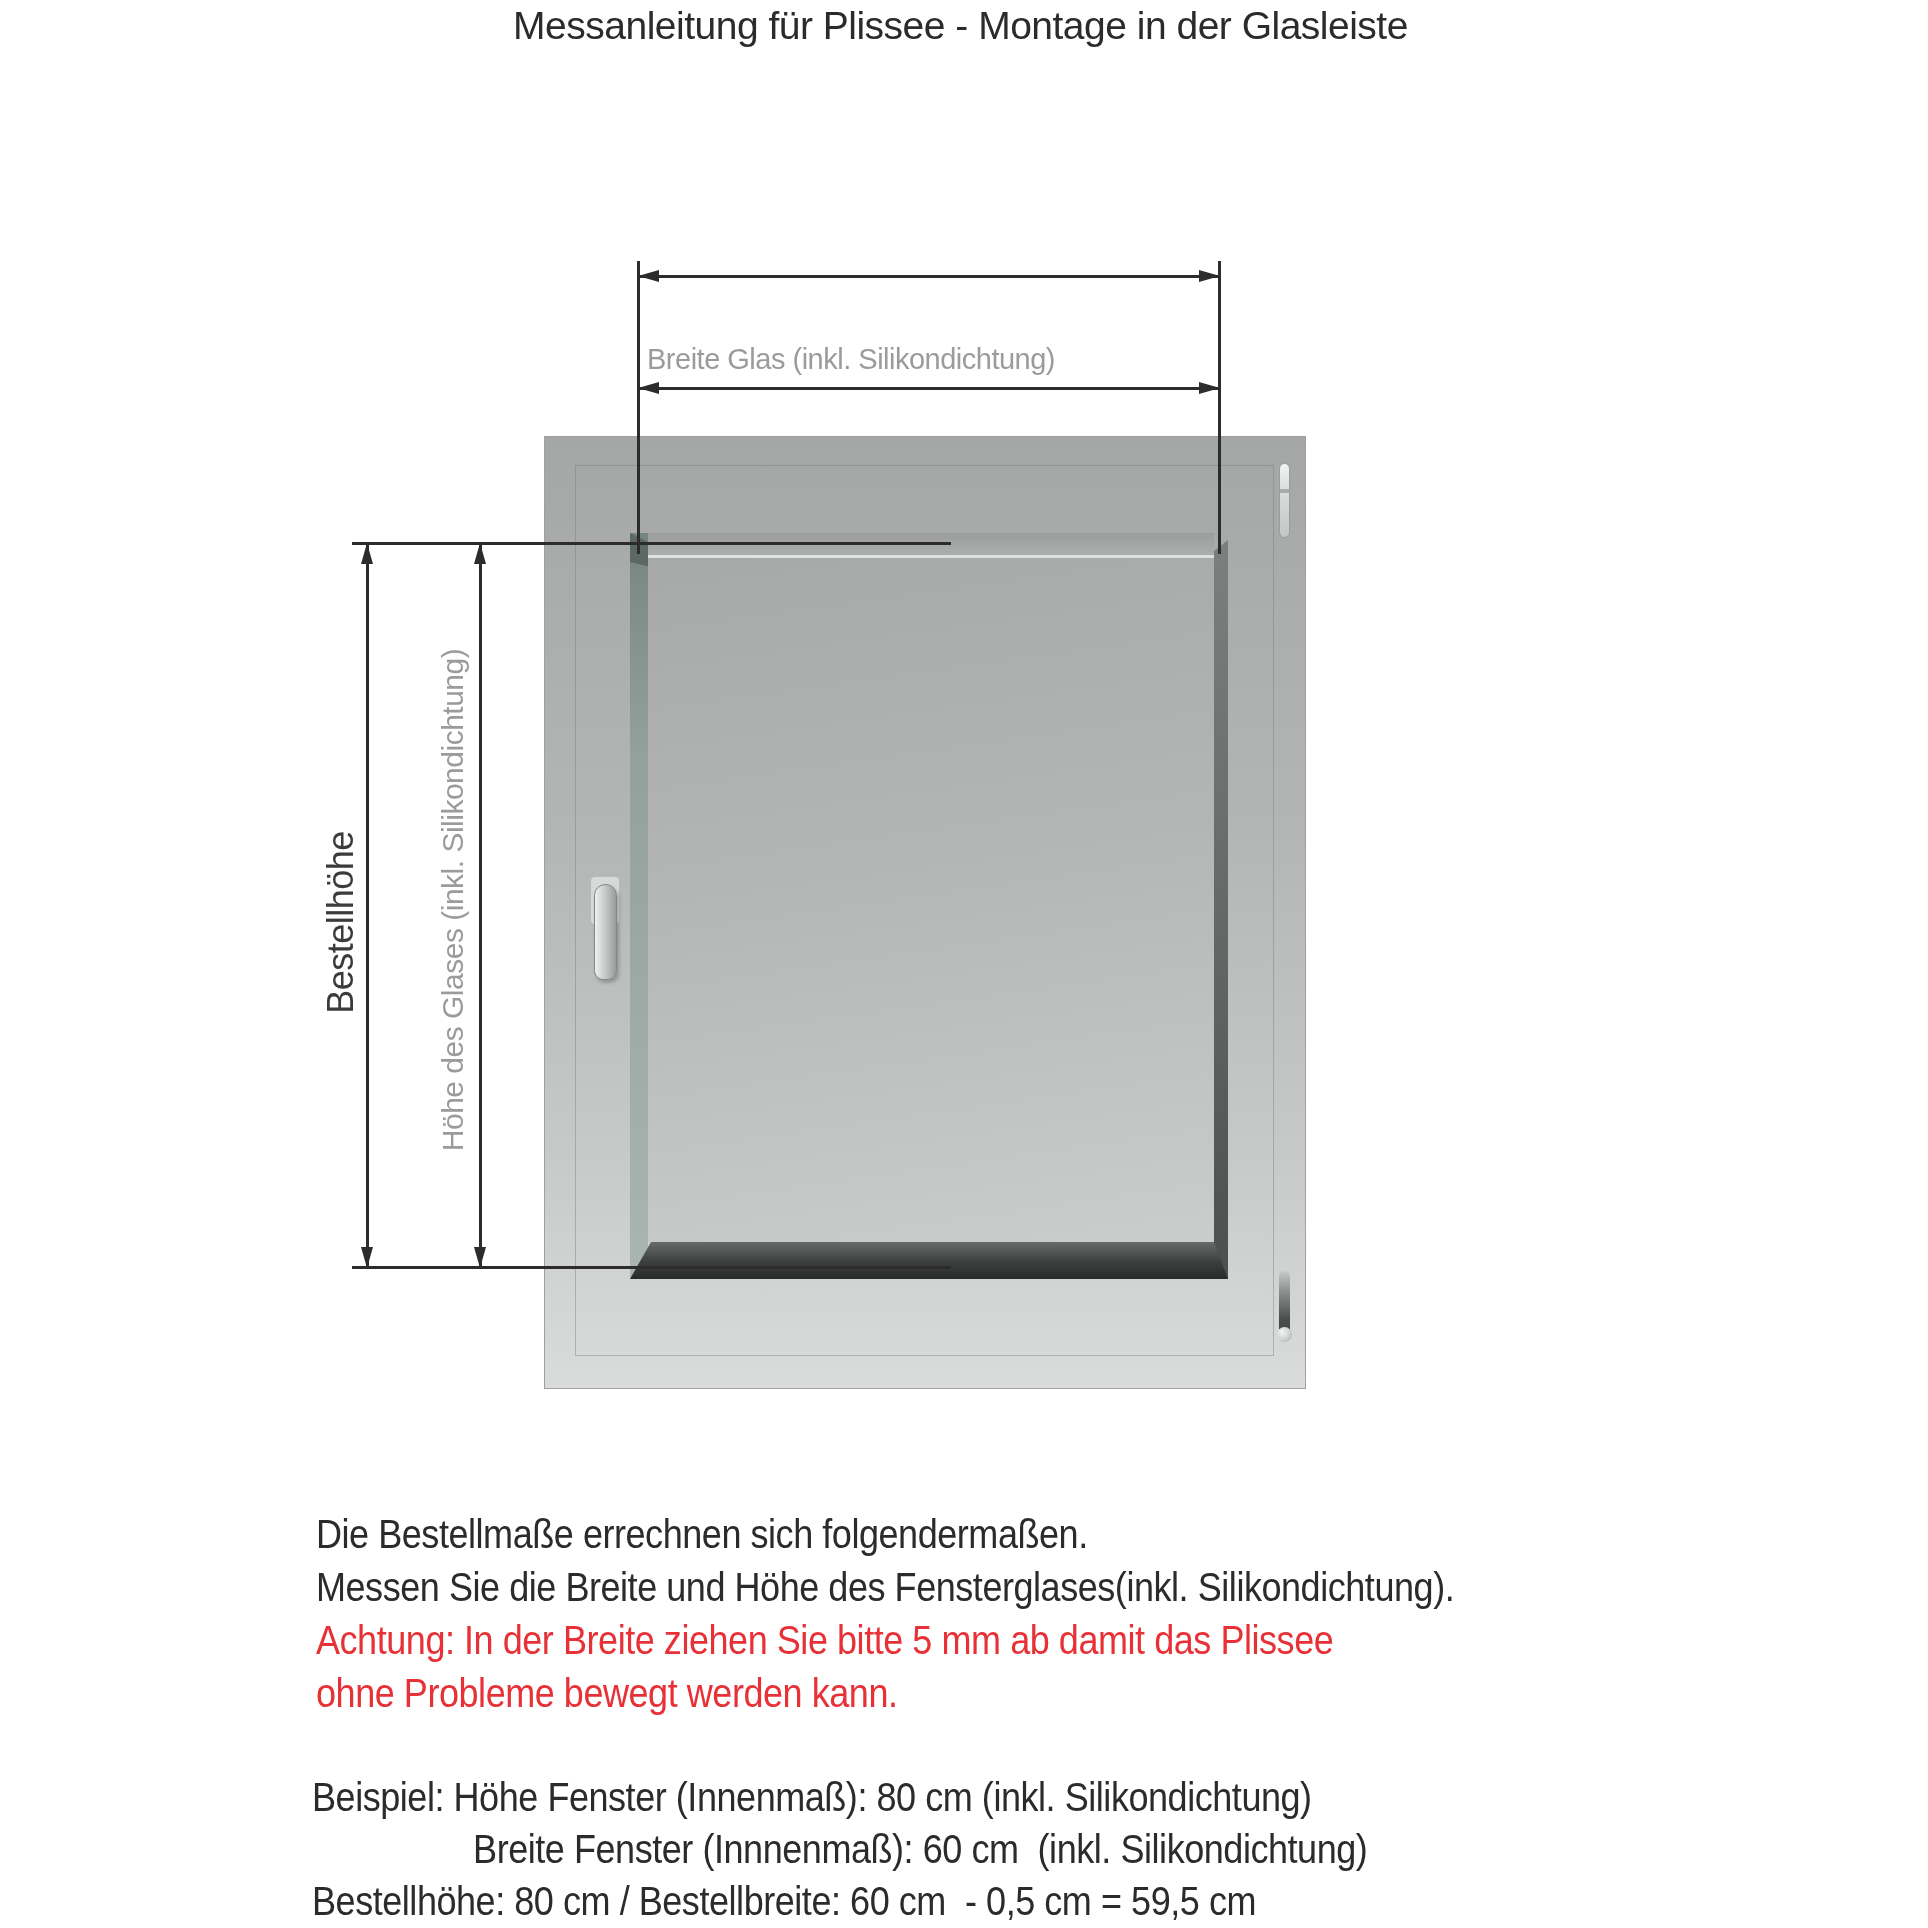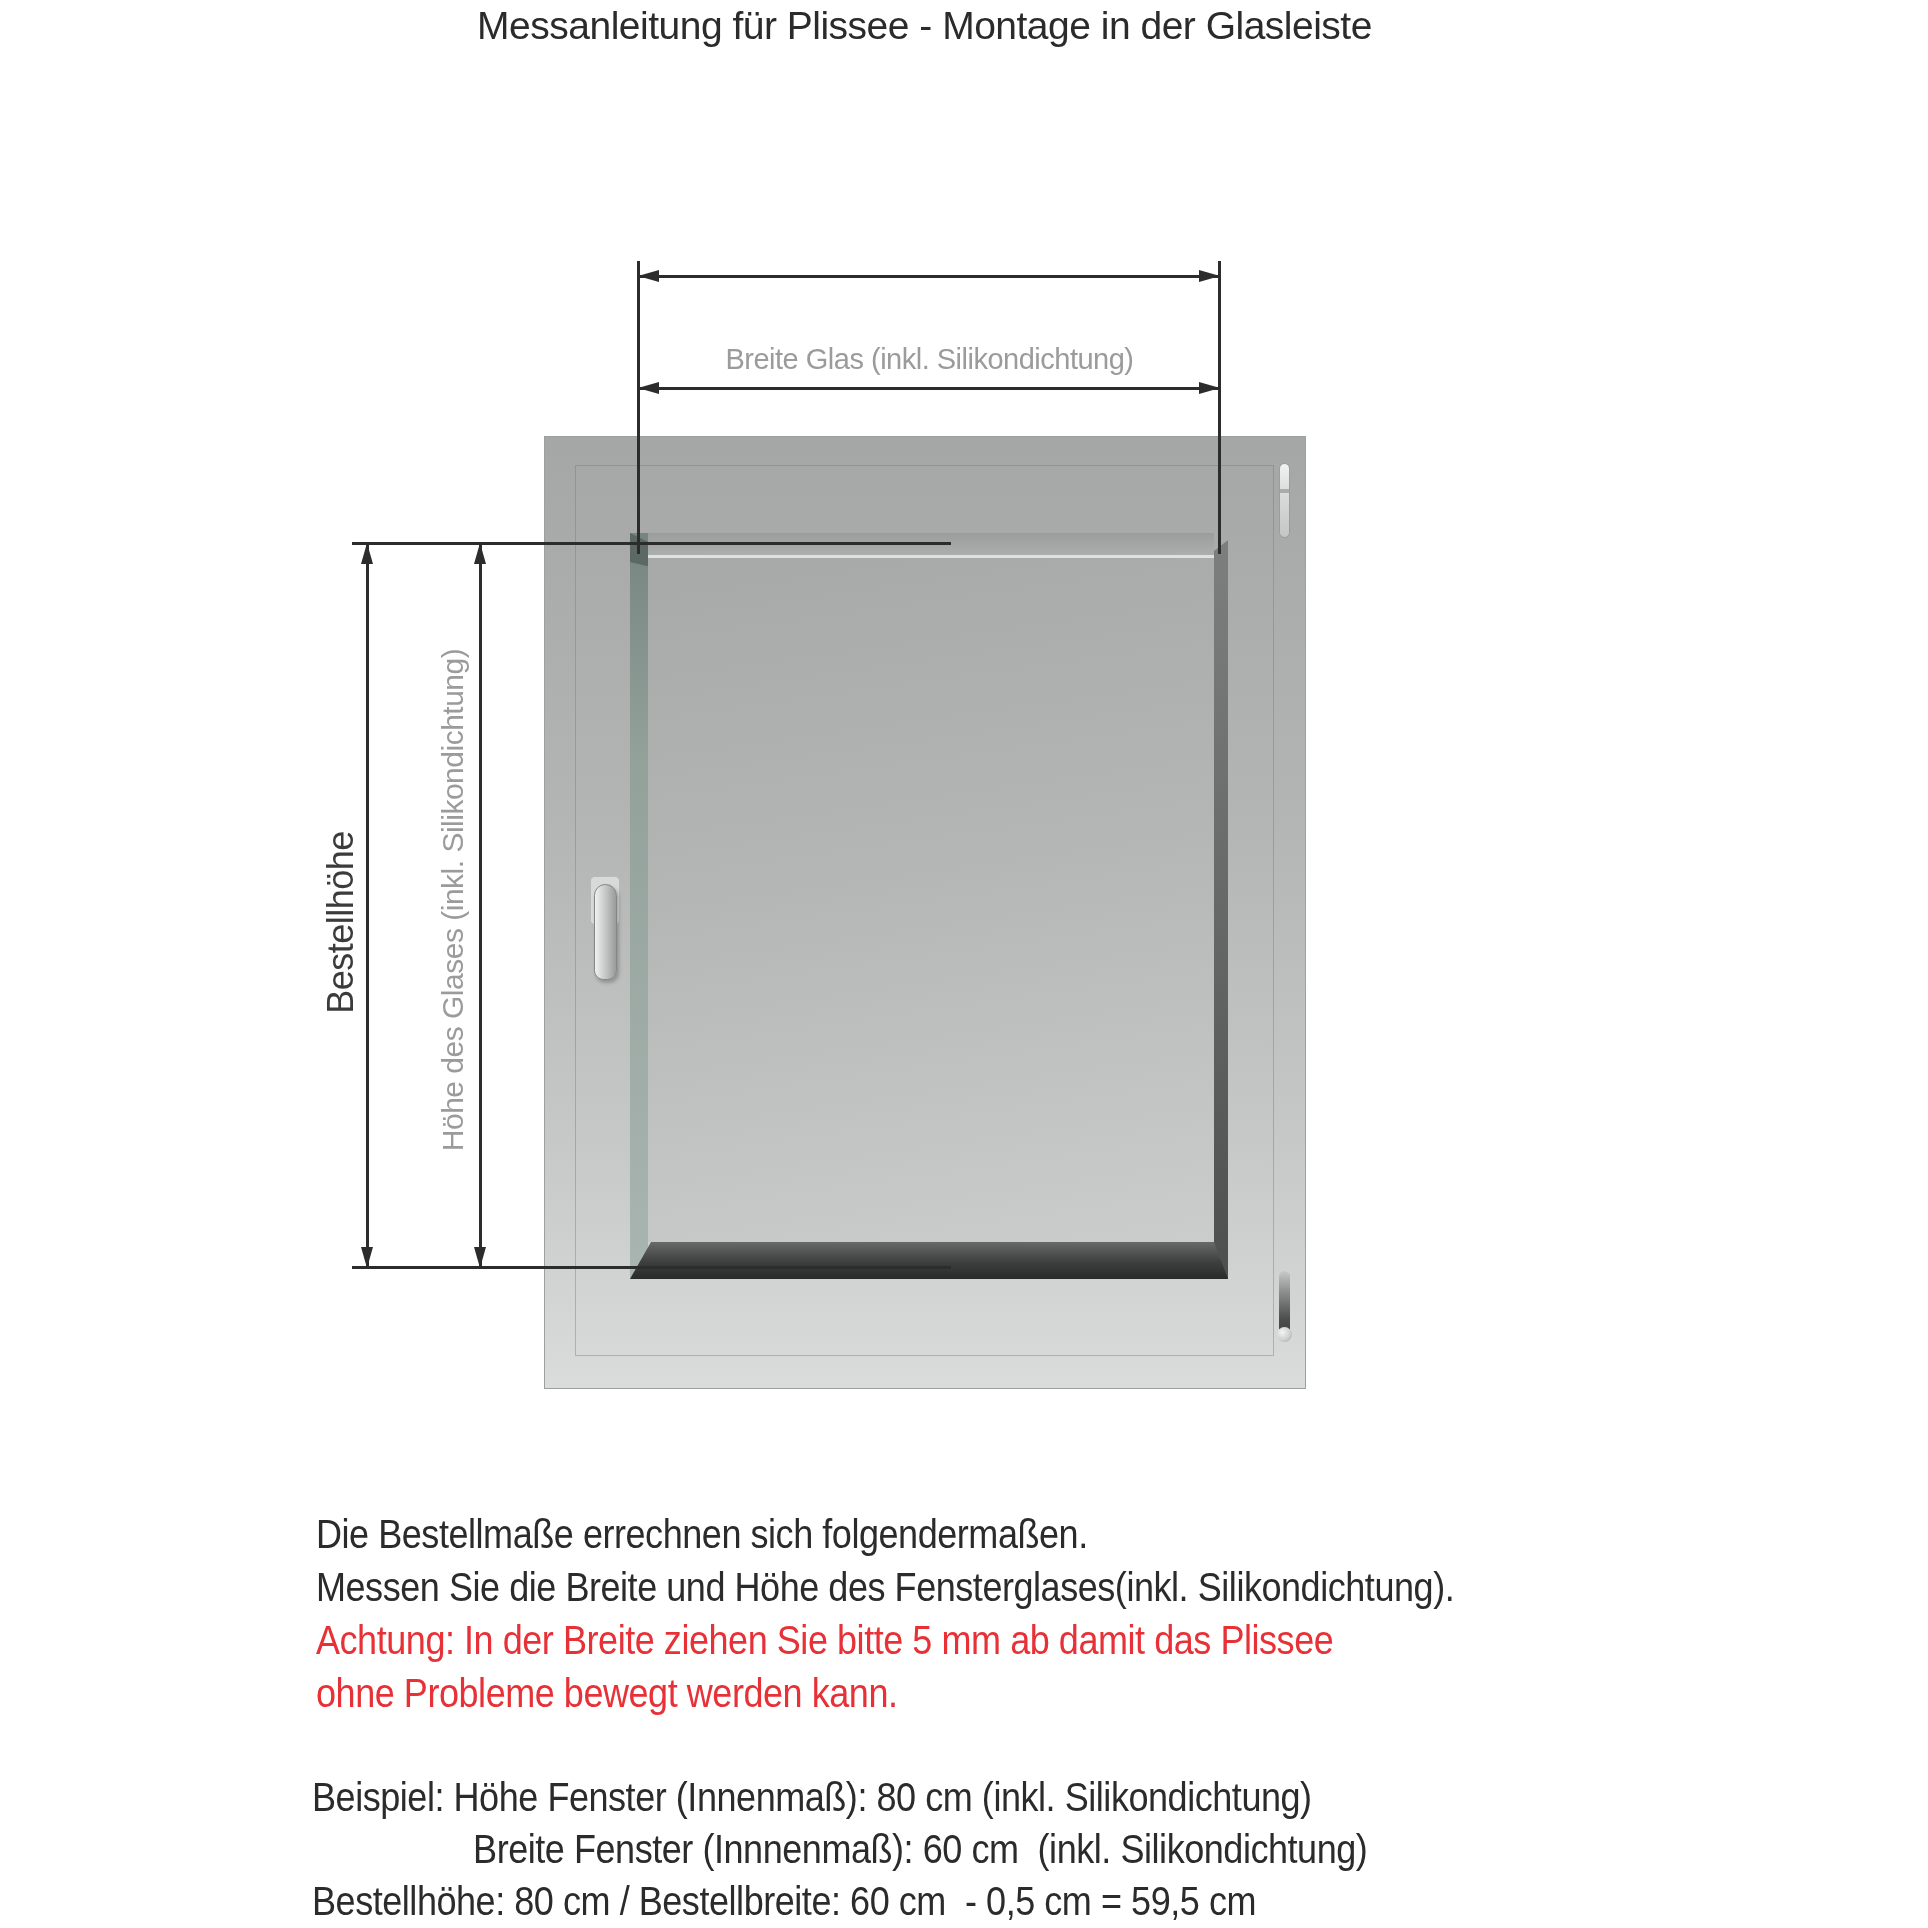--- a/index.html
+++ b/index.html
@@ -12,20 +12,21 @@
     color:#2d2d2d;
   }
   .abs{position:absolute;}
 
   
   .title{
     left:0; top:3.8px; width:1849px;
     text-align:center;
     font-size:39px; letter-spacing:-0.5px;
     color:#2b2b2b;
+    padding-left:36px;
   }
 
   
   .win-frame{
     left:544px; top:436px; width:762px; height:953px;
     background:linear-gradient(180deg,#a4a7a6 0%,#b2b5b4 40%,#c6c9c8 75%,#dadcdb 100%);
     border:0.9px solid #9da09f;
     box-sizing:border-box;
   }
   .win-step{
@@ -126,21 +127,21 @@
 
   .arrow-bb{left:640px; top:275px; width:578px;}
   .arrow-bg{left:640px; top:387px; width:578px;}
   .arrow-bh{left:366px; top:545px; height:721px;}
   .arrow-hg{left:479px; top:545px; height:721px;}
 
   .dim-label{white-space:pre;letter-spacing:-0.5px;}
   .lbl-bb{left:647px; top:229px; width:565px; height:38px; line-height:38px;
           text-align:center; font-size:29px; color:#3b3b3b;}
   .lbl-bg{left:647px; top:340px; width:565px; height:38px; line-height:38px;
-          text-align:center; font-size:29px; color:#9b9b9b;}
+          text-align:left; font-size:29px; color:#9b9b9b;}
   .lbl-bh{left:105px; top:901px; width:471px; height:43px; line-height:43px;
           text-align:center; font-size:36px; color:#3b3b3b;
           transform:rotate(-90deg);}
   .lbl-hg{left:151px; top:881px; width:603px; height:38px; line-height:38px;
           text-align:center; font-size:30px; color:#9b9b9b;
           transform:rotate(-90deg);}
 
   
   .textblock{
     font-size:40px; line-height:53px; letter-spacing:-0.5px;

